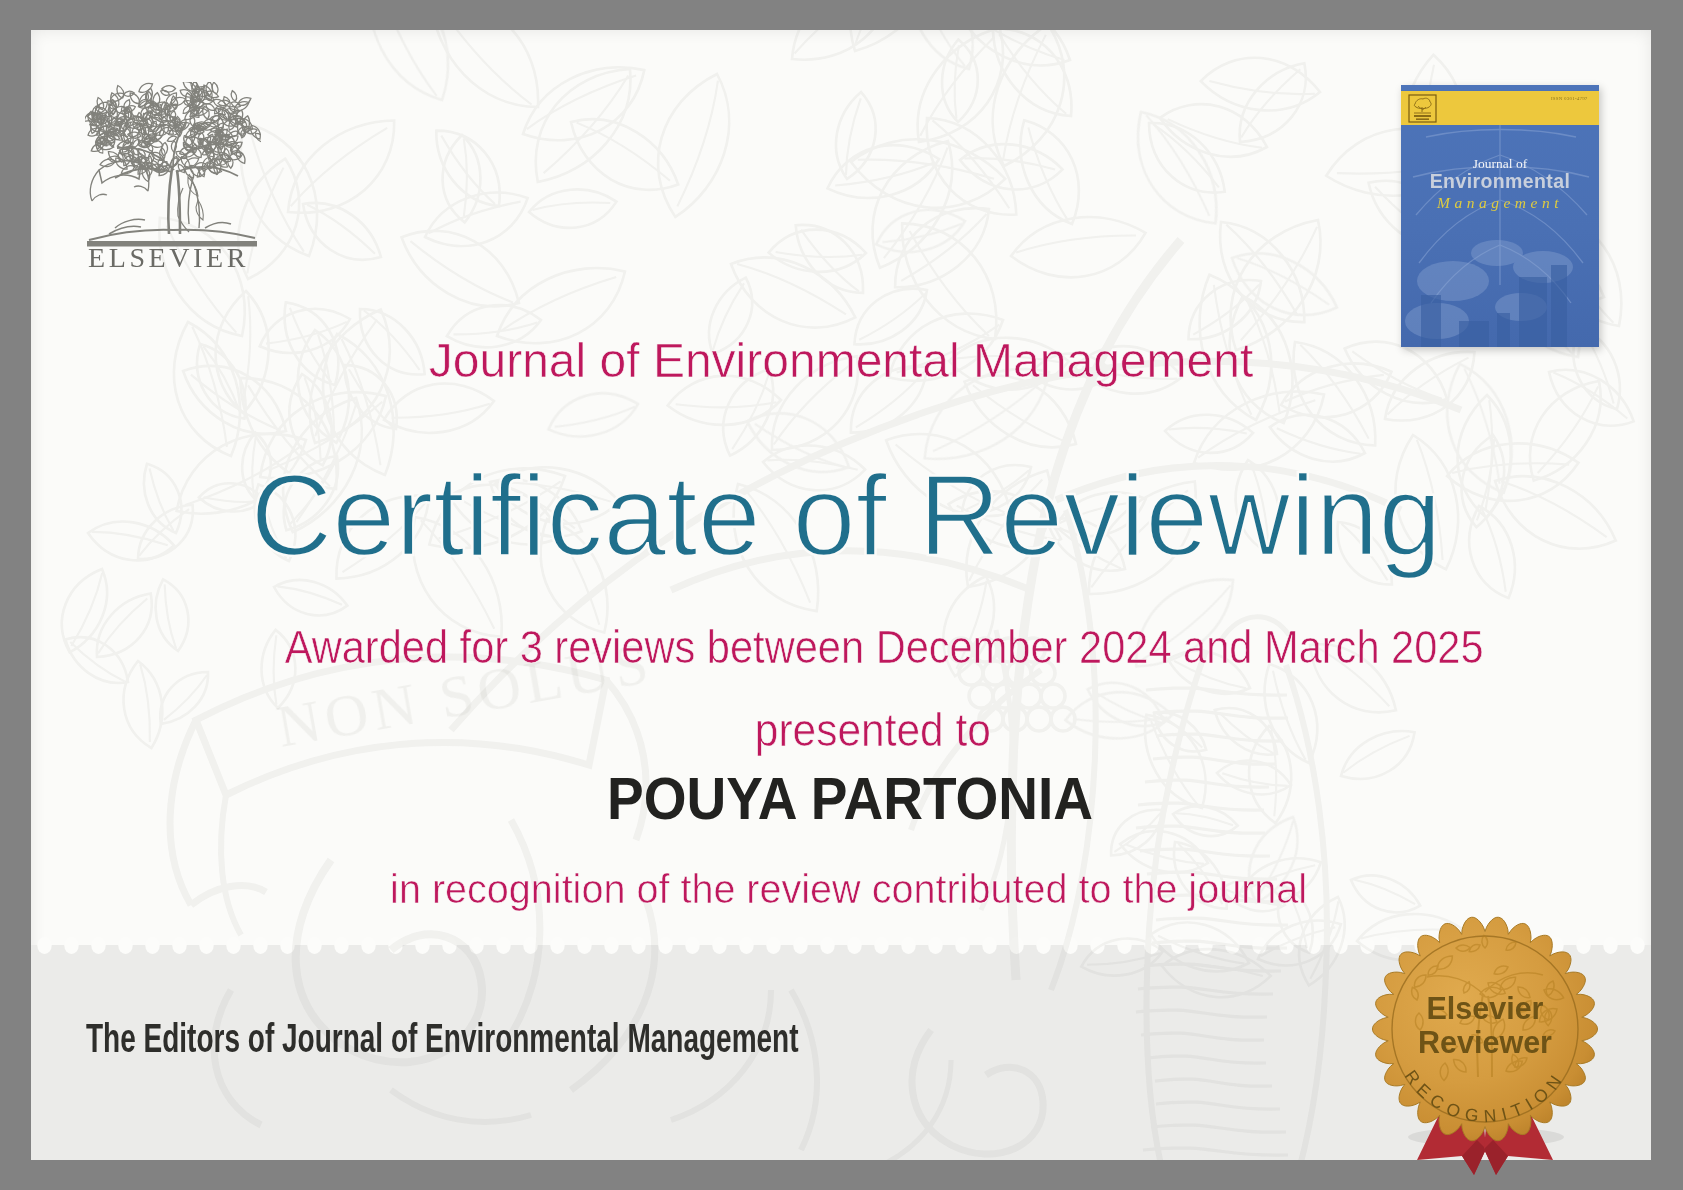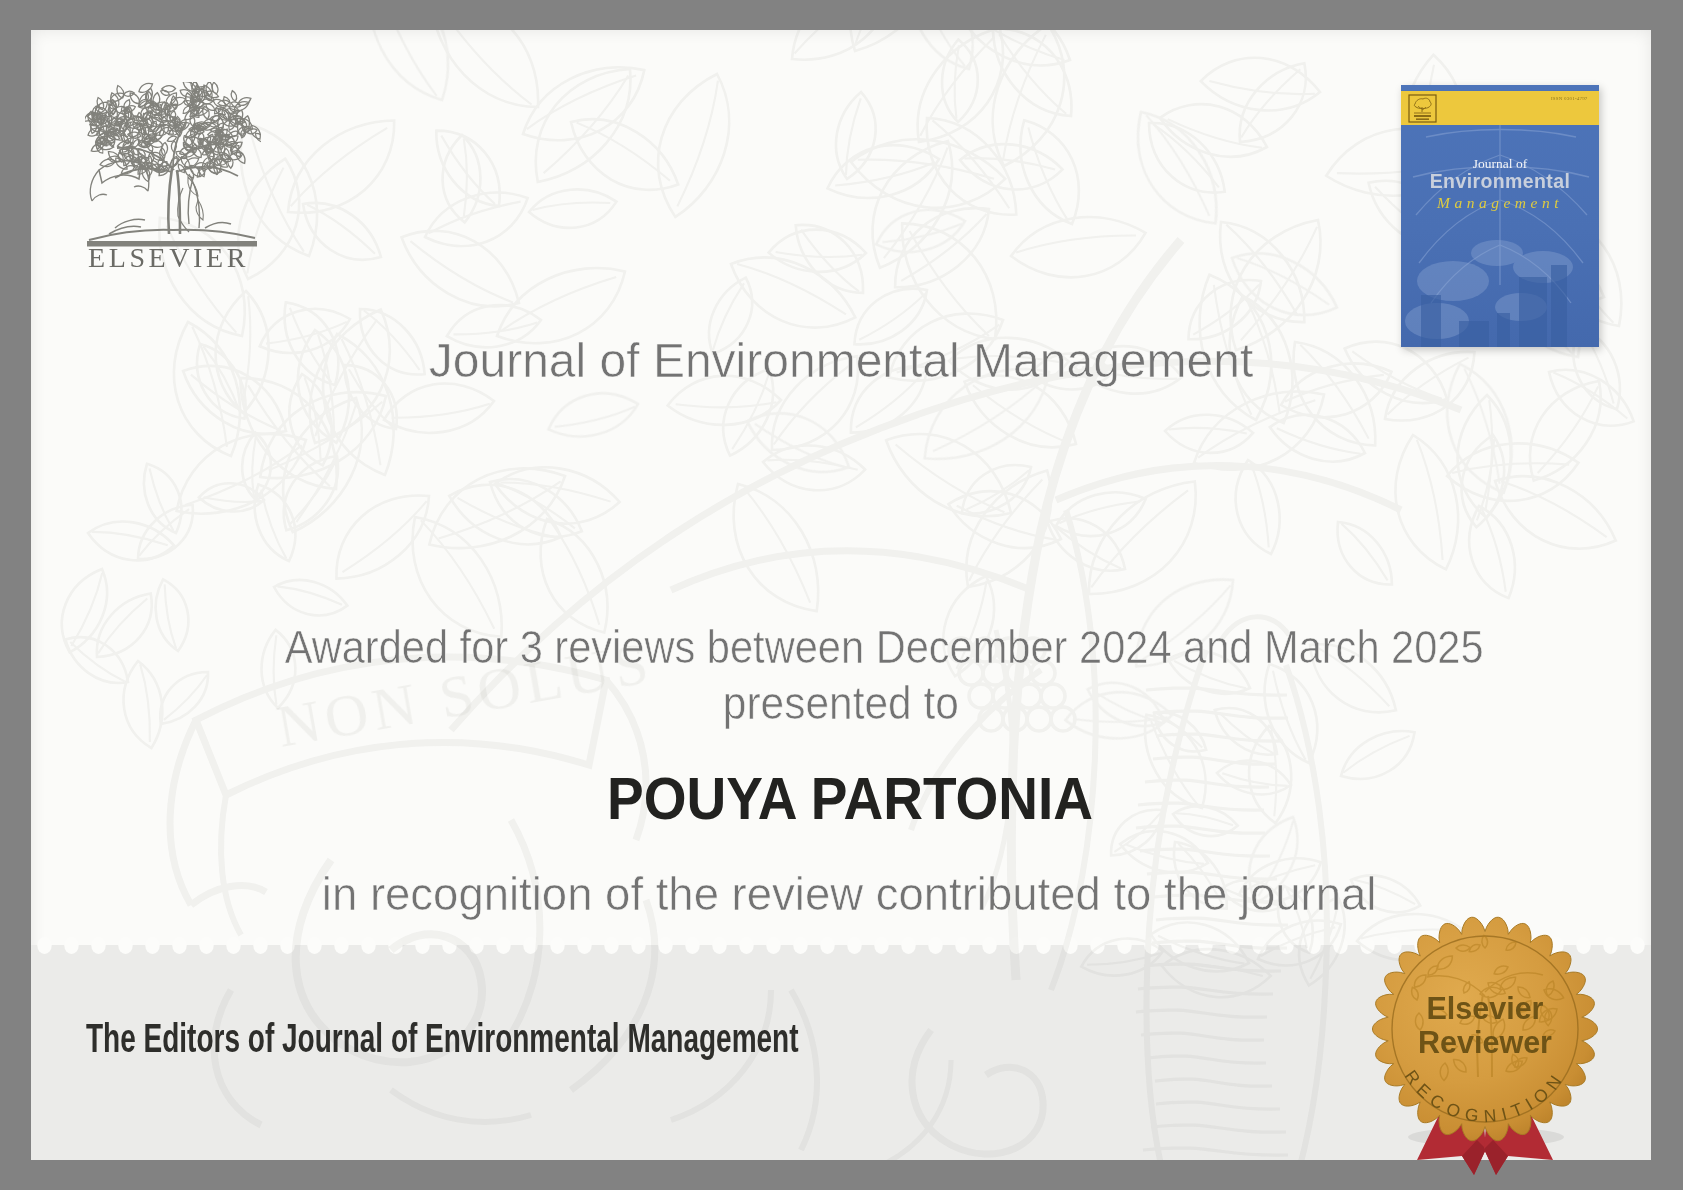--- a/index.html
+++ b/index.html
@@ -1,17 +1,17 @@
 <!DOCTYPE html>
 <html><head><meta charset="utf-8"><style>
 html,body{margin:0;padding:0;}
 body{width:1683px;height:1190px;background:#828282;position:relative;font-family:"Liberation Sans",sans-serif;overflow:hidden;}
 #cert{position:absolute;left:31px;top:30px;width:1620px;height:1130px;background:#fbfbf9;box-shadow:inset 0 0 16px rgba(0,0,0,0.09);}
 #strip{position:absolute;left:0;top:915px;width:1620px;height:215px;background:#ebebe9;}
-.line{position:absolute;left:0;width:1620px;text-align:center;white-space:nowrap;color:#737373;-webkit-text-stroke:0.6px #fbfbf9;}
+.line{position:absolute;left:0;width:1620px;text-align:center;white-space:nowrap;color:#be185d;-webkit-text-stroke:0.6px #fbfbf9;}
 .line>span{display:inline-block;transform-origin:center;}
 </style></head>
 <body>
 <div id="cert">
   <div id="strip">
     <svg width="1620" height="20" viewBox="0 0 1620 20" style="position:absolute;top:0;left:0;overflow:visible">
         <ellipse cx="13.5" cy="0.5" rx="7.2" ry="8.5" fill="#fcfcfa"></ellipse>
 <ellipse cx="40.5" cy="0.5" rx="7.2" ry="8.5" fill="#fcfcfa"></ellipse>
 <ellipse cx="67.5" cy="0.5" rx="7.2" ry="8.5" fill="#fcfcfa"></ellipse>
 <ellipse cx="94.5" cy="0.5" rx="7.2" ry="8.5" fill="#fcfcfa"></ellipse>
@@ -1904,24 +1904,25 @@
       <rect x="13" y="30" width="17" height="2"></rect>
       <rect x="15" y="33.4" width="13" height="1.6"></rect>
     </g>
     <text x="150" y="15" font-family="Liberation Serif,serif" font-size="5" fill="#6e5a10" opacity="0.75" letter-spacing="0.2">ISSN 0301-4797</text>
     <text x="99" y="83" text-anchor="middle" font-family="Liberation Serif,serif" font-size="13.5" fill="#f5f6f8">Journal of</text>
     <text x="99" y="103" text-anchor="middle" font-family="Liberation Sans,sans-serif" font-weight="bold" font-size="19.5" fill="#c8cfdc" letter-spacing="0.4">Environmental</text>
     <text x="99" y="123" text-anchor="middle" font-family="Liberation Serif,serif" font-style="italic" font-size="15.5" fill="#e0cc3e" letter-spacing="4.5">Management</text>
   </svg>
 </div>
   <div class="line" style="top:303px;font-size:48px;"><span id="t1" style="transform:scaleX(1.0)">Journal of Environmental Management</span></div>
+  <div class="line" style="top:419px;left:5px;font-size:115px;color:#206f8c;-webkit-text-stroke:2.5px #fbfbf9;"><span id="t2" style="transform:scaleX(0.986)">Certificate of Reviewing</span></div>
   <div class="line" style="top:590px;font-size:46px;padding-left:43px;"><span id="t3" style="transform:scaleX(0.904)">Awarded for 3 reviews between December 2024 and March 2025</span></div>
-  <div class="line" style="top:646px;font-size:46px;"><span id="t4" style="transform:scaleX(0.923)">presented to</span></div>
+  <div class="line" style="top:673px;font-size:46px;padding-left:32px;"><span id="t4" style="transform:scaleX(0.923)">presented to</span></div>
   <div class="line" style="top:734px;font-size:60px;font-weight:bold;color:#222220;margin-left:9px;-webkit-text-stroke:0;"><span id="t5" style="transform:scaleX(0.917)">POUYA PARTONIA</span></div>
-  <div class="line" style="top:837px;left:8px;font-size:46px;"><span id="t6" style="transform:scaleX(0.989)">in recognition of the review contributed to the journal</span></div>
+  <div class="line" style="top:837px;left:8px;font-size:40px;"><span id="t6" style="transform:scaleX(0.989)">in recognition of the review contributed to the journal</span></div>
   <div class="line" style="top:986px;font-size:40px;font-weight:bold;text-align:left;padding-left:55px;color:#2e2e2b;-webkit-text-stroke:0;"><span id="t7" style="transform:scaleX(0.70);transform-origin:left;">The Editors of Journal of Environmental Management</span></div>
   <svg width="260" height="290" viewBox="0 0 260 290" style="position:absolute;left:1334px;top:879px;overflow:visible">
 <defs>
   <radialGradient id="gold" cx="40%" cy="36%" r="75%">
     <stop offset="0%" stop-color="#e0aa4e"></stop>
     <stop offset="50%" stop-color="#d59c40"></stop>
     <stop offset="80%" stop-color="#c98e33"></stop>
     <stop offset="94%" stop-color="#b87f28"></stop>
     <stop offset="100%" stop-color="#a5701f"></stop>
   </radialGradient>

